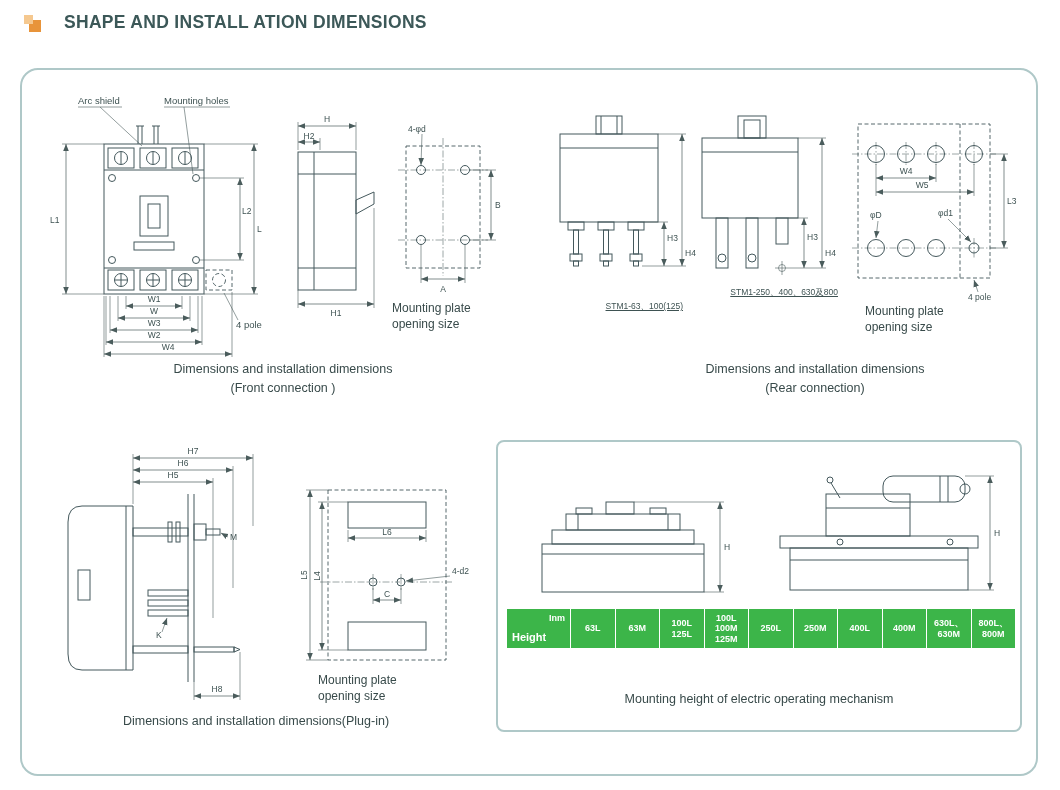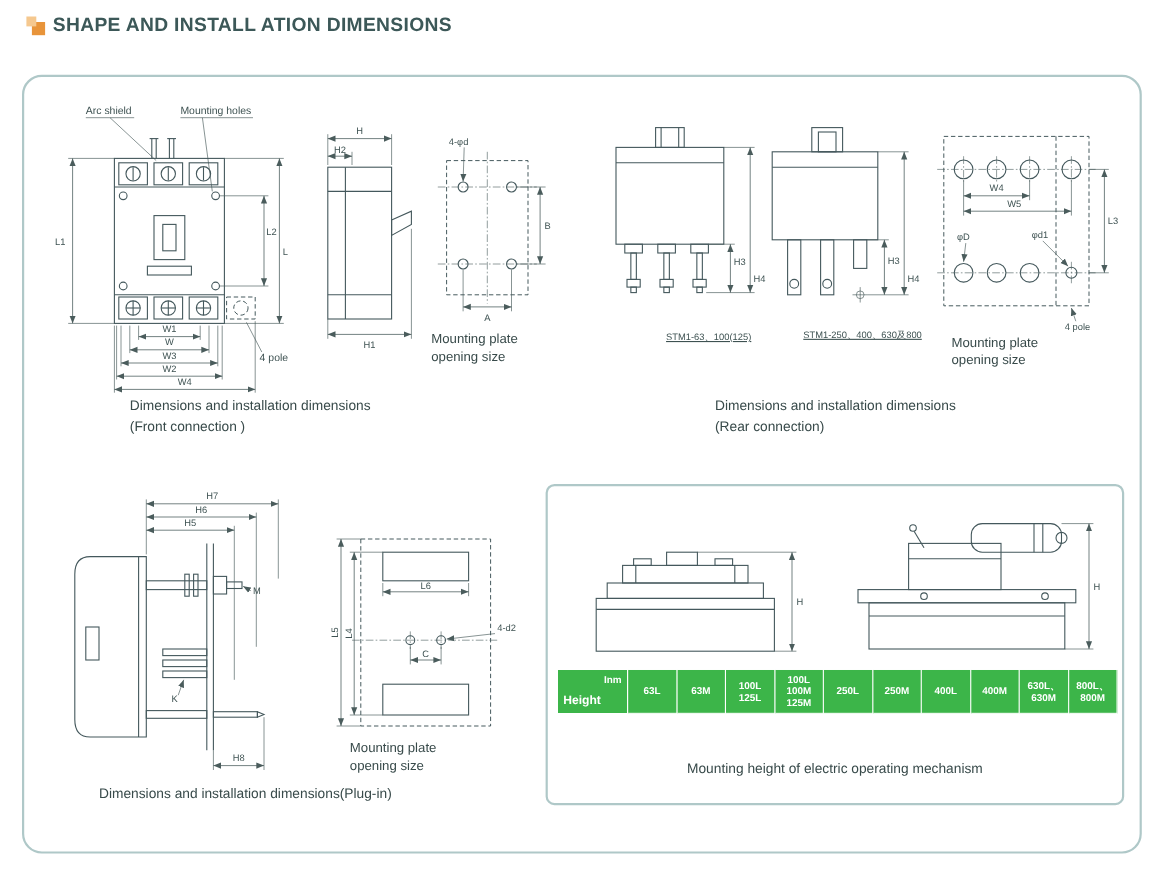--- a/index.html
+++ b/index.html
@@ -8,29 +8,29 @@
     background: #ffffff;
     width: 1060px; height: 790px;
   }
   .page { position: relative; width: 1060px; height: 790px; background: #fff; overflow: hidden; }
 
   
   .hdr { position: absolute; left: 24px; top: 12px; height: 24px; }
   .hicon { position: absolute; left: 0; top: 3px; width: 17px; height: 17px; display: block; }
   .hicon .sq1 { position: absolute; right: 0; bottom: 0; width: 12px; height: 12px; background: #E8943A; }
   .hicon .sq2 { position: absolute; left: 0; top: 0; width: 9px; height: 9px; background: #F5C88F; }
-  .htitle { position: absolute; left: 24px; top: 0; white-space: nowrap;
+  .htitle { position: absolute; left: 40px; top: 0; white-space: nowrap;
             font-size: 17.5px; font-weight: bold; color: #3C5858; letter-spacing: .3px; }
 
   
   .panel { position: absolute; left: 20px; top: 68px; width: 1018px; height: 708px;
            border: 2px solid #AFC8C8; border-radius: 18px; }
 
   
-  .cap { position: absolute; text-align: left; color: #384A4A; font-size: 12.5px; line-height: 1.55; }
+  .cap { position: absolute; text-align: center; color: #384A4A; font-size: 12.5px; line-height: 1.55; }
   .cap-sm { position: absolute; text-align: left; color: #384A4A; font-size: 12px; line-height: 1.35; }
   .model-lbl { position: absolute; text-align: right; color: #3E5252; font-size: 8.5px; white-space: nowrap; text-decoration: underline; }
 
   
   svg.draw { position: absolute; overflow: visible; }
   svg.draw text { font-family: "Liberation Sans", sans-serif; }
   .ln   { fill: none; stroke: #44585C; stroke-width: 1; }
   .thin { fill: none; stroke: #4A5C5C; stroke-width: .6; }
   .dim  { fill: none; stroke: #4A5C5C; stroke-width: .7; }
   .dsh  { fill: none; stroke: #44585C; stroke-width: .9; stroke-dasharray: 4 2.5; }
@@ -280,21 +280,21 @@
     <g>
       <line class="thin" x1="100" y1="108" x2="120" y2="108"></line>
         <line class="thin" x1="101" y1="158" x2="138" y2="158"></line>
       <line class="dim" x1="116" y1="108" x2="116" y2="158" marker-start="url(#ae)" marker-end="url(#ae)"></line>
       <text class="lbl" x="119" y="130">H3</text>
       <line class="thin" x1="110" y1="28" x2="138" y2="28"></line>
       <line class="dim" x1="134" y1="28" x2="134" y2="158" marker-start="url(#ae)" marker-end="url(#ae)"></line>
       <text class="lbl" x="137" y="146">H4</text>
     </g>
   </svg>
-  <div class="model-lbl" style="left:678px;top:299px;width:160px">STM1-250、400、630及800</div>
+  <div class="model-lbl" style="left:678px;top:287px;width:160px">STM1-250、400、630及800</div>
 
   <svg class="draw" style="left:850px;top:110px" width="166" height="200" viewBox="0 0 166 200">
     <rect class="dsh" x="8" y="14" width="132" height="154"></rect>
     <line class="dsh" x1="110" y1="14" x2="110" y2="168"></line>
     <line class="ctr" x1="2" y1="44" x2="146" y2="44"></line>
     <line class="ctr" x1="2" y1="138" x2="146" y2="138"></line>
     <g>
       <circle class="ln" cx="26" cy="44" r="8.5"></circle>
         <circle class="ln" cx="56" cy="44" r="8.5"></circle>
       <circle class="ln" cx="86" cy="44" r="8.5"></circle>

